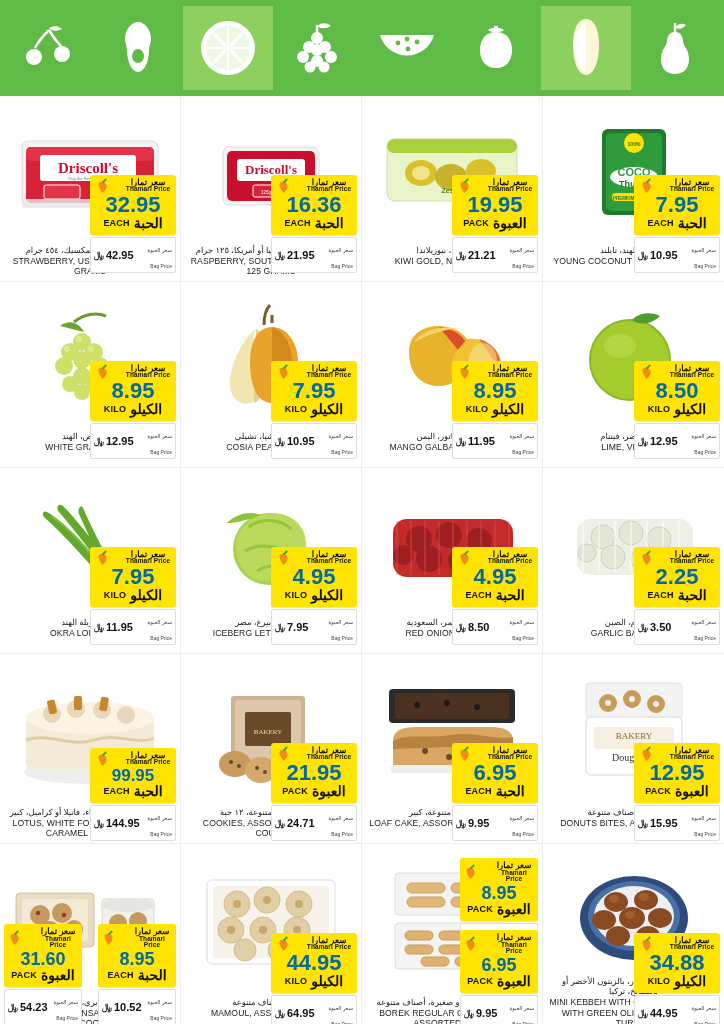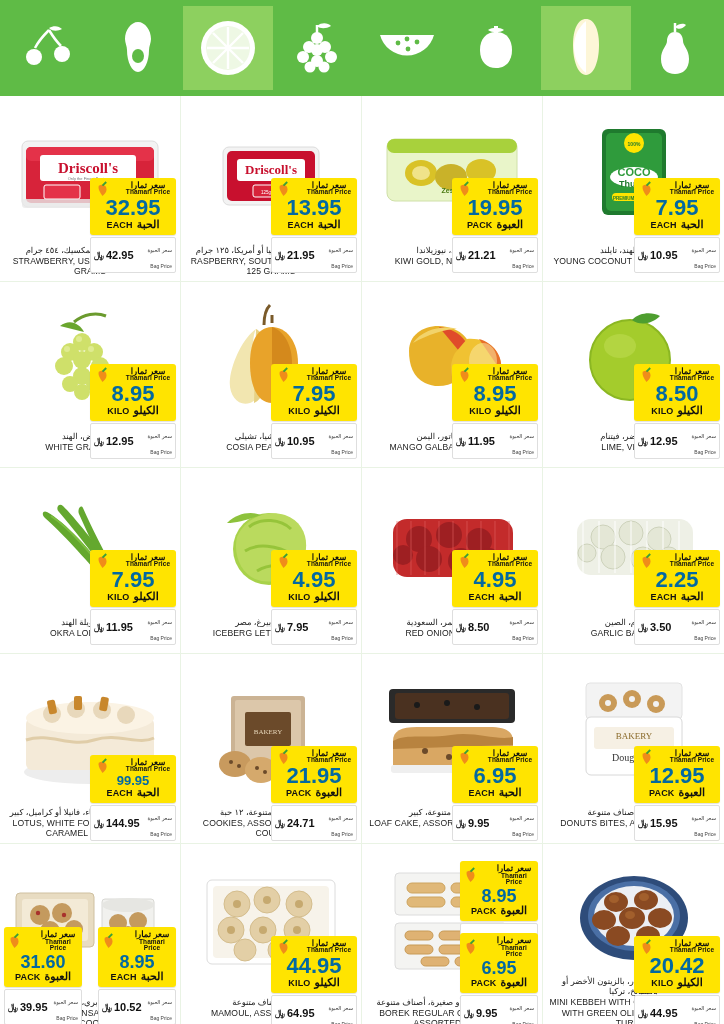--- a/index.html
+++ b/index.html
@@ -79,27 +79,27 @@
   }
   .tag-head-text { text-align: center; }
   .tag-ar { font-size: 8.5px; color: #111; font-weight: bold; direction: rtl; }
   .tag-en { font-size: 6.5px; color: #111; font-weight: bold; letter-spacing: .1px;}
   .carrot { width: 13px; height: 15px; flex: 0 0 auto;}
   .tag-price {
     font-size: 22px; font-weight: bold; color: #0369a1;
     line-height: 1.02; margin-top: 1px;
     font-family: "Liberation Sans", sans-serif;
   }
-  .tag-price.small { font-size: 13px; }
+  .tag-price.small { font-size: 17px; }
   .tag-unit {
     display: flex; align-items: center; justify-content: center; gap: 4px;
     margin-top: -1px;
   }
   .unit-en { font-size: 9px; font-weight: bold; color: #111; letter-spacing: .2px;}
-  .unit-ar { font-size: 11px; font-weight: bold; color: #111; direction: rtl;}
+  .unit-ar { font-size: 14px; font-weight: bold; color: #111; direction: rtl;}
   .tag-old {
     background: #fff;
     border: 1px solid #dedede;
     margin-top: 2px;
     border-radius: 2px;
     display: flex; align-items: center; justify-content: space-between;
     padding: 1px 3px;
   }
   .old-price {
     font-size: 11px; font-weight: bold; color: #111;
@@ -281,21 +281,21 @@
           <div class="tag-head">
             <svg class="carrot" viewBox="0 0 14 16">
                 <path d="M7 16C4 12 2 8 3 5c3-2 7-1 8 2 1 3 0 6-4 9z" fill="#f08c1a"></path>
                 <path d="M7 5 11 1" stroke="#3a9e3a" stroke-width="2"></path>
               </svg>
             <div class="tag-head-text">
               <div class="tag-ar">سعر تمارا</div>
               <div class="tag-en">Thamari Price</div>
             </div>
           </div>
-          <div class="tag-price">13.95</div>
+          <div class="tag-price">16.36</div>
           <div class="tag-unit">
             <span class="unit-en">EACH</span>
             <span class="unit-ar">الحبة</span>
           </div>
         </div>
         <div class="tag-old">
           <span class="old-price">
               <span class="riyal">﷼</span>
               <span>21.95</span>
             </span>
@@ -1028,21 +1028,21 @@
           </div>
           <div class="tag-price">31.60</div>
           <div class="tag-unit">
             <span class="unit-en">PACK</span>
             <span class="unit-ar">العبوة</span>
           </div>
         </div>
         <div class="tag-old">
           <span class="old-price">
               <span class="riyal">﷼</span>
-              <span>39.95</span>
+              <span>54.23</span>
             </span>
           <span class="old-label"><span class="old-ar">سعر العبوة</span><br><span class="old-en">Bag Price</span></span>
         </div>
       </div>
       <div class="tag tiny">
         <div class="tag-main">
           <div class="tag-head">
             <svg class="carrot" viewBox="0 0 14 16">
                 <path d="M7 16C4 12 2 8 3 5c3-2 7-1 8 2 1 3 0 6-4 9z" fill="#f08c1a"></path>
                 <path d="M7 5 11 1" stroke="#3a9e3a" stroke-width="2"></path>
@@ -1238,21 +1238,21 @@
           <div class="tag-head">
             <svg class="carrot" viewBox="0 0 14 16">
                 <path d="M7 16C4 12 2 8 3 5c3-2 7-1 8 2 1 3 0 6-4 9z" fill="#f08c1a"></path>
                 <path d="M7 5 11 1" stroke="#3a9e3a" stroke-width="2"></path>
               </svg>
             <div class="tag-head-text">
               <div class="tag-ar">سعر تمارا</div>
               <div class="tag-en">Thamari Price</div>
             </div>
           </div>
-          <div class="tag-price">20.42</div>
+          <div class="tag-price">34.88</div>
           <div class="tag-unit">
             <span class="unit-en">KILO</span>
             <span class="unit-ar">الكيلو</span>
           </div>
         </div>
         <div class="tag-old">
           <span class="old-price">
               <span class="riyal">﷼</span>
               <span>44.95</span>
             </span>

